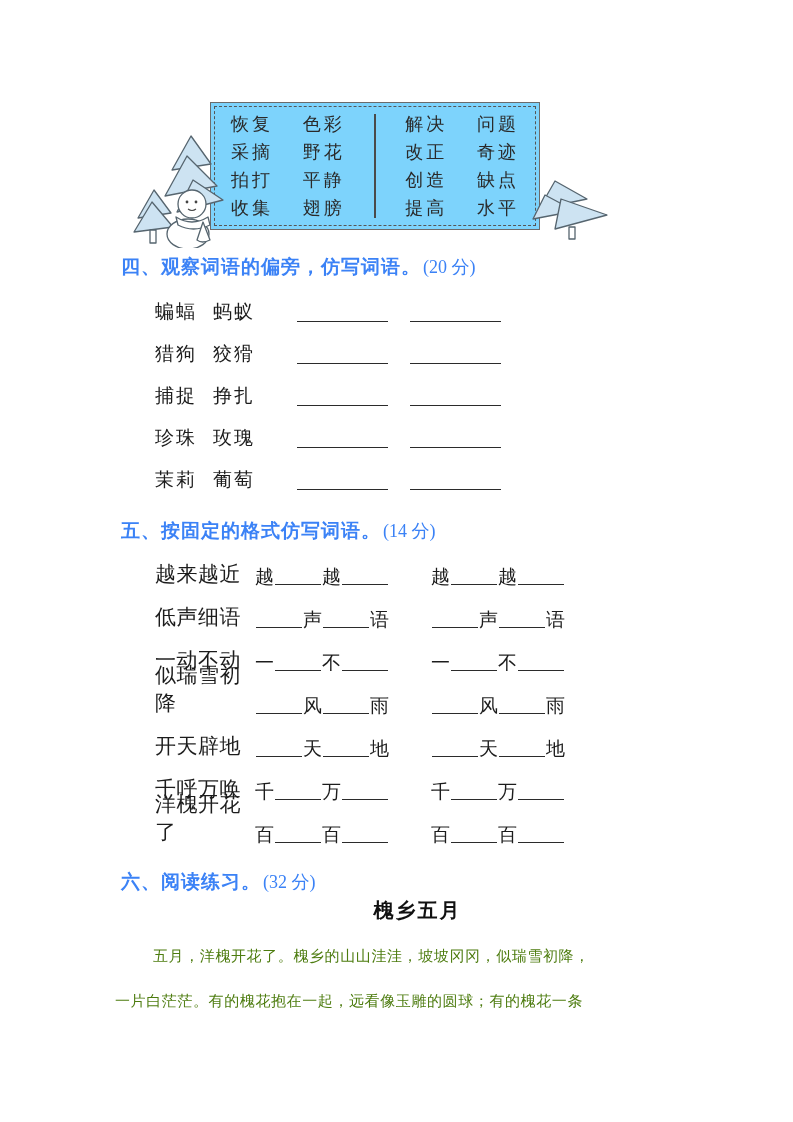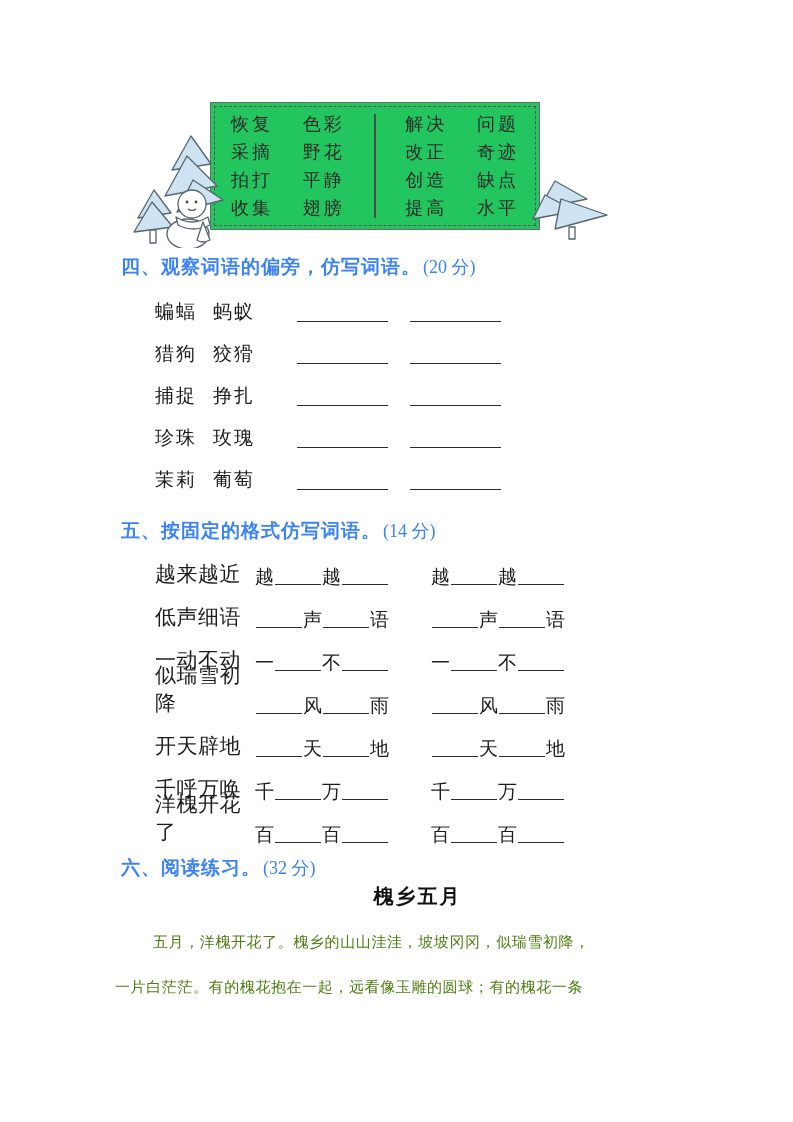--- a/index.html
+++ b/index.html
@@ -7,21 +7,21 @@
     width:793px;height:1122px;position:relative;overflow:hidden;
     font-family:"Liberation Serif",serif;color:#1c1c1c;
     -webkit-font-smoothing:antialiased;
   }
   .page{position:absolute;inset:0;background:#ffffff;}
 
   
   .top-area{position:relative;height:252px;}
   .word-box{
     position:absolute;left:210px;top:102px;width:330px;height:128px;
-    border:1px solid #6b6b6b;background:#22c55e;box-sizing:border-box;z-index:1;
+    border:1px solid #6b6b6b;background:#7dd3fc;box-sizing:border-box;z-index:1;
   }
   .word-box-inner{
     position:absolute;inset:3px;border:1.4px dashed #555;
     display:flex;justify-content:space-between;align-items:center;
     padding:4px 16px;box-sizing:border-box;
   }
   .box-col{display:flex;flex-direction:column;}
   .box-col span{
     font-size:18px;line-height:28px;letter-spacing:3px;color:#2a2a2a;
     font-family:"Liberation Serif",serif;
@@ -56,21 +56,21 @@
   
   .s5-head{margin-top:16px;}
   .s5-rows{margin-top:6px;}
   .s5-row{display:flex;align-items:flex-end;margin-left:155px;height:43px;padding-bottom:7px;box-sizing:border-box;}
   .s5-label{width:100px;font-size:21px;letter-spacing:0.5px;}
   .s5-group{display:flex;align-items:flex-end;width:152px;margin-right:24px;font-size:19px;}
   .s5-group .ch{line-height:22px;}
   .s5-group .blank{width:46px;margin:0 1px 3px 1px;flex:0 0 auto;}
 
   
-  .s6-head{}
+  .s6-head{margin-top:14px;}
   .s6-title{
     margin:0 0 0 115px;width:605px;text-align:center;
     font-family:"Liberation Sans",sans-serif;font-weight:700;font-size:20px;
     letter-spacing:2px;color:#111;
   }
   .passage{margin:10px 0 0 115px;width:560px;}
   .p-line{
     font-family:"DejaVu Serif",serif;
     font-size:15px;letter-spacing:0.6px;line-height:45px;
     white-space:nowrap;color:#4d7c0f;

